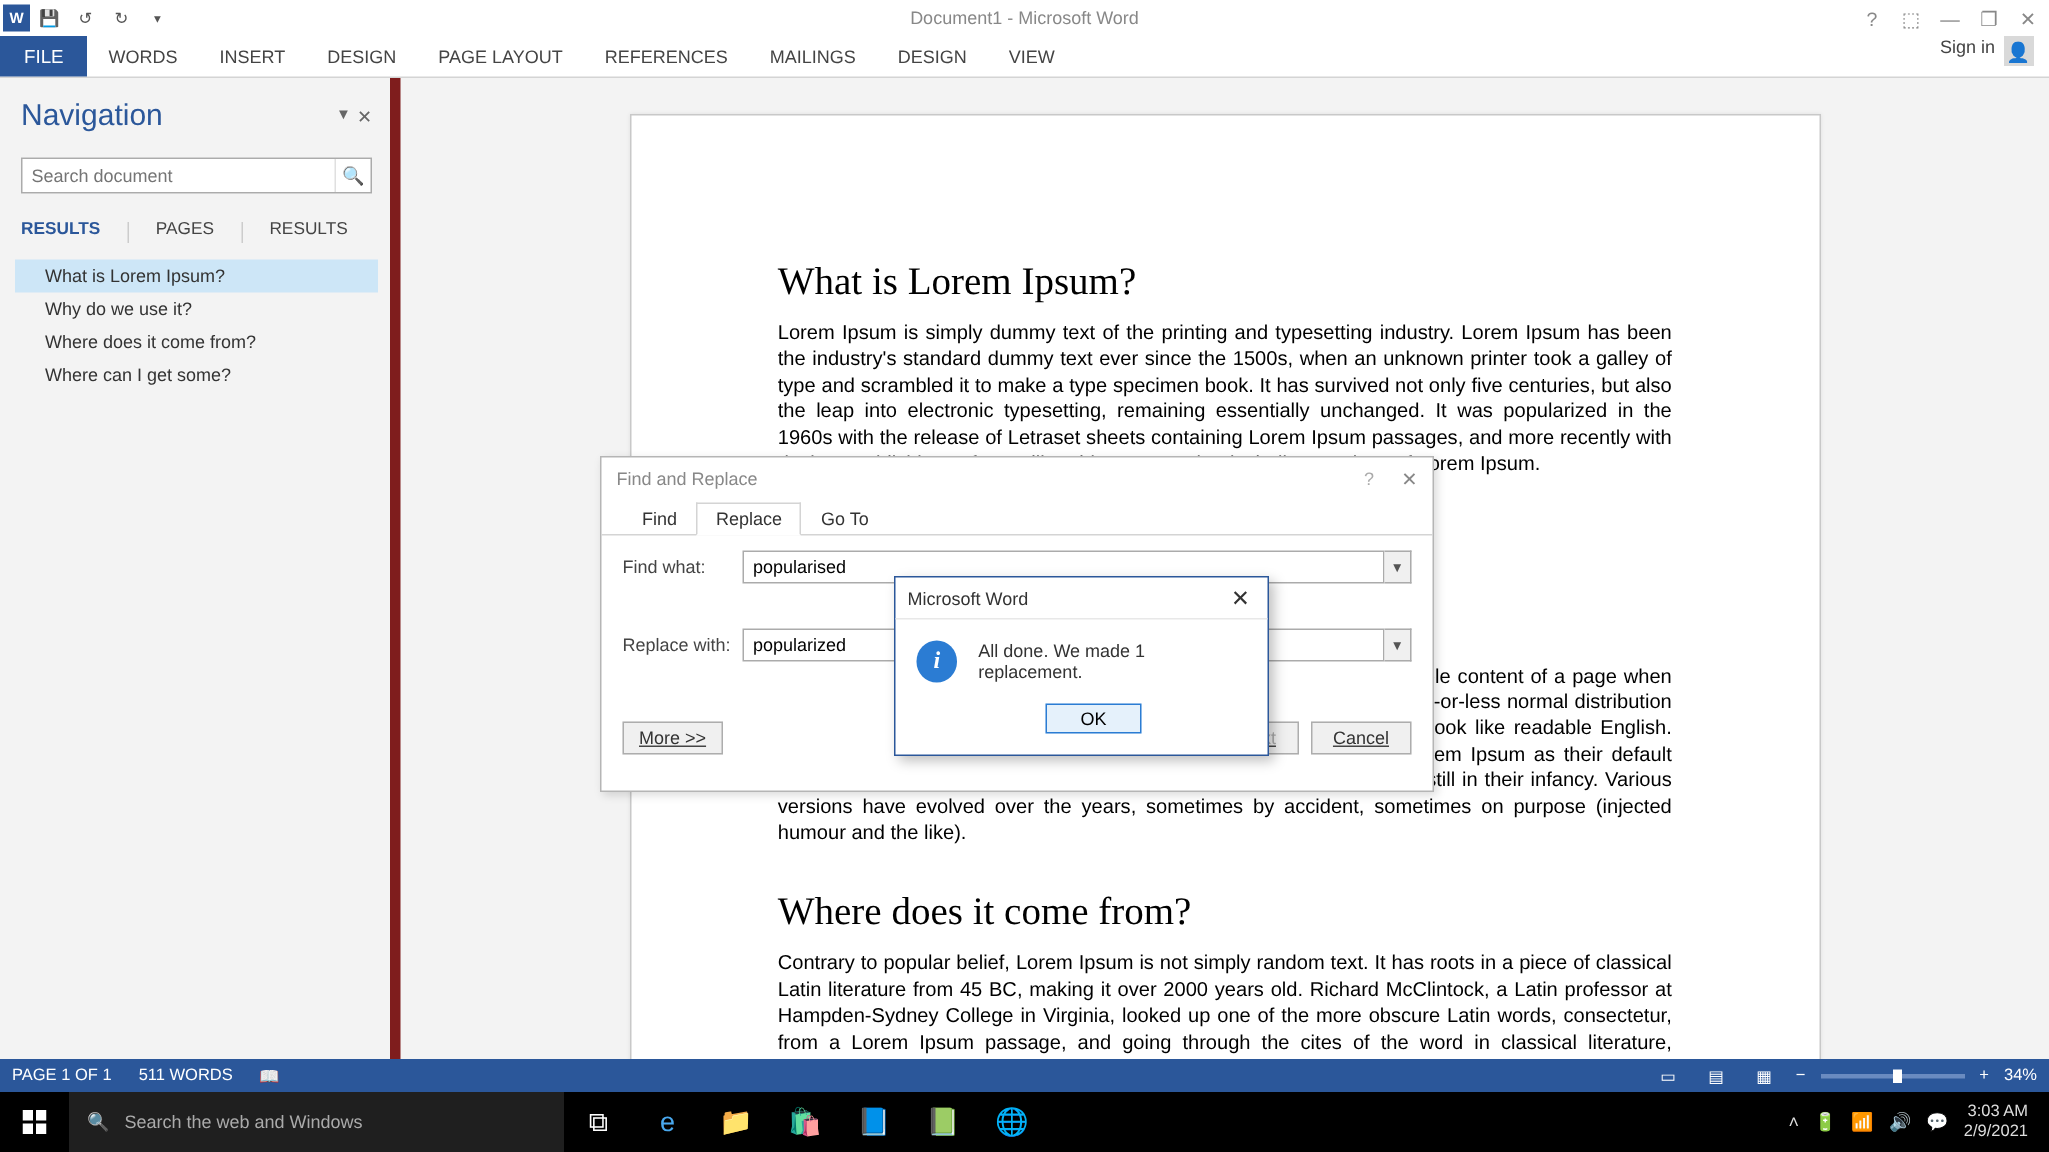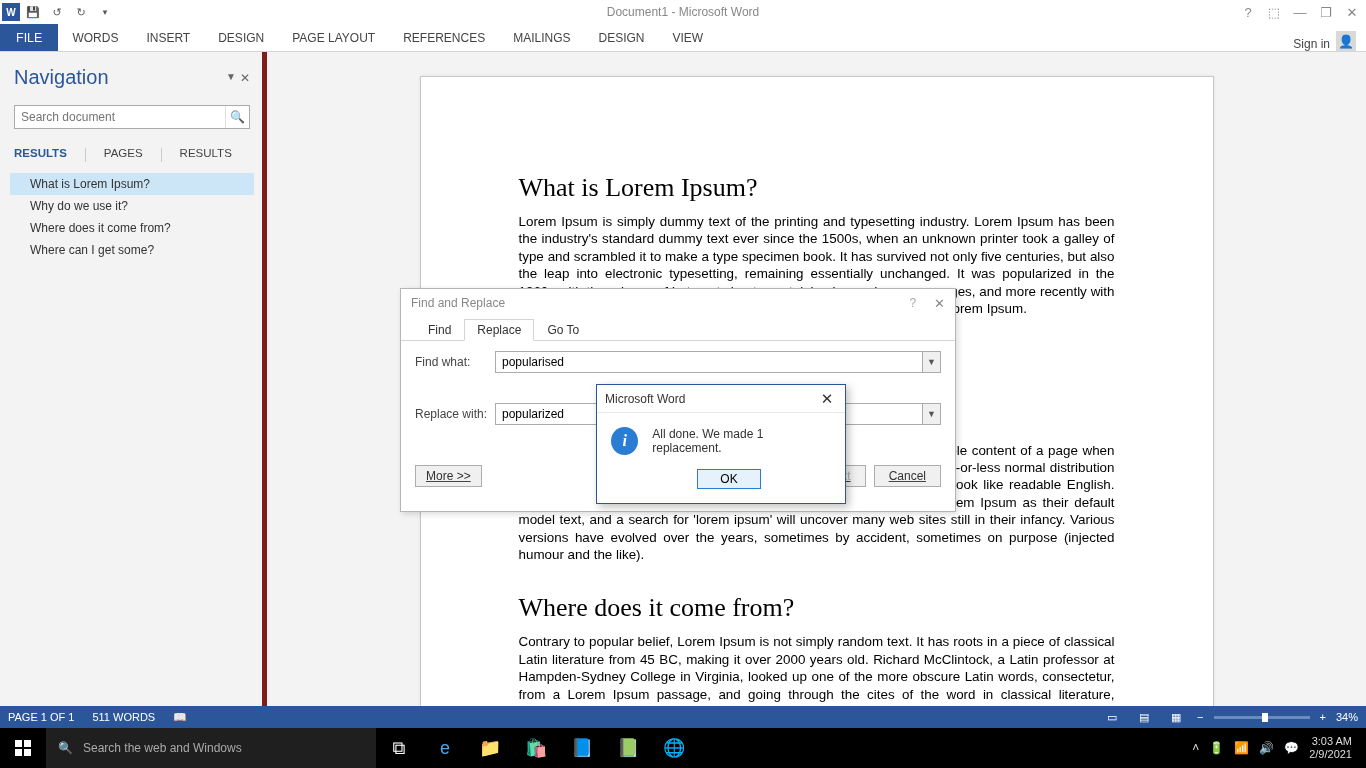--- a/index.html
+++ b/index.html
@@ -11,28 +11,28 @@
 .titlebar .qat .wicon { width: 18px; height: 18px; background: #2b579a; color: #fff; display: flex; align-items: center; justify-content: center; font-size: 10px; font-weight: bold; }
 .titlebar .qat .btn { width: 22px; height: 22px; display: flex; align-items: center; justify-content: center; color: #555; }
 .titlebar .doc-title { position: absolute; left: 50%; transform: translateX(-50%); color: #888; font-size: 12px; }
 .titlebar .win-controls { margin-left: auto; display: flex; gap: 6px; padding-right: 4px; color: #888; }
 .titlebar .win-controls span { width: 20px; text-align: center; font-size: 13px; }
 
 
 .ribbon { height: 28px; background: #fff; display: flex; align-items: stretch; border-bottom: 1px solid #d4d4d4; font-size: 12px; }
 .ribbon .file-tab { background: #2b579a; color: #fff; padding: 0 16px; display: flex; align-items: center; font-size: 12.5px; }
 .ribbon .tab { padding: 0 14px; display: flex; align-items: center; color: #444; }
-.ribbon .signin { margin-left: auto; display: flex; align-items: flex-end; gap: 6px; padding-right: 10px; color: #444; }
+.ribbon .signin { margin-left: auto; display: flex; align-items: flex-start; gap: 6px; padding-right: 10px; color: #444; }
 .ribbon .avatar { width: 20px; height: 20px; background: #d9d9d9; display:flex; align-items:center; justify-content:center; color:#888; font-size:13px;}
 
 
 .main { display: flex; height: 654px; background: #f3f3f3; }
 
 
-.navpane { width: 267px; background: #f3f3f3; padding: 14px 12px 10px 14px; border-right: 5px solid #7f1d1d; }
+.navpane { width: 267px; background: #f3f3f3; padding: 14px 12px 10px 14px; border-right: 7px solid #7f1d1d; }
 .navpane .title-row { display:flex; align-items:center; justify-content:space-between; }
 .navpane h2 { font-size: 20px; font-weight: 400; color: #2b579a; }
 .navpane .close-nav { color: #666; font-size: 12px; display:flex; gap:4px;}
 .navpane .search { margin-top: 16px; display: flex; border: 1px solid #ababab; background: #fff; height: 24px; }
 .navpane .search input { flex: 1; border: none; outline: none; font-size: 12px; padding: 0 6px; background: transparent; }
 .navpane .search .mag { width: 24px; display: flex; align-items: center; justify-content: center; color: #2b579a; border-left: 1px solid #e0e0e0; font-size: 12px; }
 .navpane .tabs { display: flex; gap: 18px; margin-top: 18px; font-size: 11.5px; }
 .navpane .tabs span { color: #444; padding-bottom: 4px; }
 .navpane .tabs span.active { color: #2b579a; font-weight: 600; }
 .navpane .tabs .sep { width:1px; background:#ccc; height:14px; margin-top:1px;}
@@ -42,21 +42,21 @@
 
 
 .docarea { flex: 1; overflow: hidden; position: relative; display:flex; justify-content:center; padding-top: 24px;}
 .page { width: 794px; min-height: 1000px; background: #fff; border: 1px solid #c8c8c8; box-shadow: 0 0 3px rgba(0,0,0,.08); padding: 96px 98px 40px 98px; font-family: Calibri, sans-serif; }
 .page h1 { font-family: "Times New Roman", serif; font-size: 26px; font-weight: 400; margin-bottom: 10px; color:#000;}
 .page p { font-size: 13.4px; color: #000; line-height: 1.3; text-align: justify; margin-bottom: 18px; }
 .page .sec2 { margin-top: 124px; }
 .page .sec3 { margin-top: 30px; }
 
 
-.fr-dialog { position: absolute; left: 400px; top: 288px; width: 556px; height: 224px; background: #fff; border: 1px solid #b5b5b5; box-shadow: 2px 2px 6px rgba(0,0,0,.15); font-size: 12px; color: #444; }
+.fr-dialog { position: absolute; left: 400px; top: 304px; width: 556px; height: 224px; background: #fff; border: 1px solid #b5b5b5; box-shadow: 2px 2px 6px rgba(0,0,0,.15); font-size: 12px; color: #444; }
 .fr-dialog .hdr { height: 28px; display: flex; align-items: center; padding: 0 10px; color: #888; }
 .fr-dialog .hdr .spacer { flex: 1; }
 .fr-dialog .hdr .q { margin-right: 18px; color:#aaa;}
 .fr-dialog .hdr .x { color:#888; font-size:13px;}
 .fr-dialog .dtabs { display: flex; align-items: flex-end; padding-left: 14px; height: 24px; border-bottom: 1px solid #d4d4d4; gap:0;}
 .fr-dialog .dtabs span { padding: 3px 12px; font-size: 12px; color:#333; border:1px solid transparent; position:relative; top:1px;}
 .fr-dialog .dtabs span.active { border:1px solid #d4d4d4; border-bottom:1px solid #fff; background:#fff;}
 .fr-dialog .body { padding: 10px 14px; }
 .fr-dialog .row { display: flex; align-items: center; margin-bottom: 30px; }
 .fr-dialog .row label { width: 80px; }

